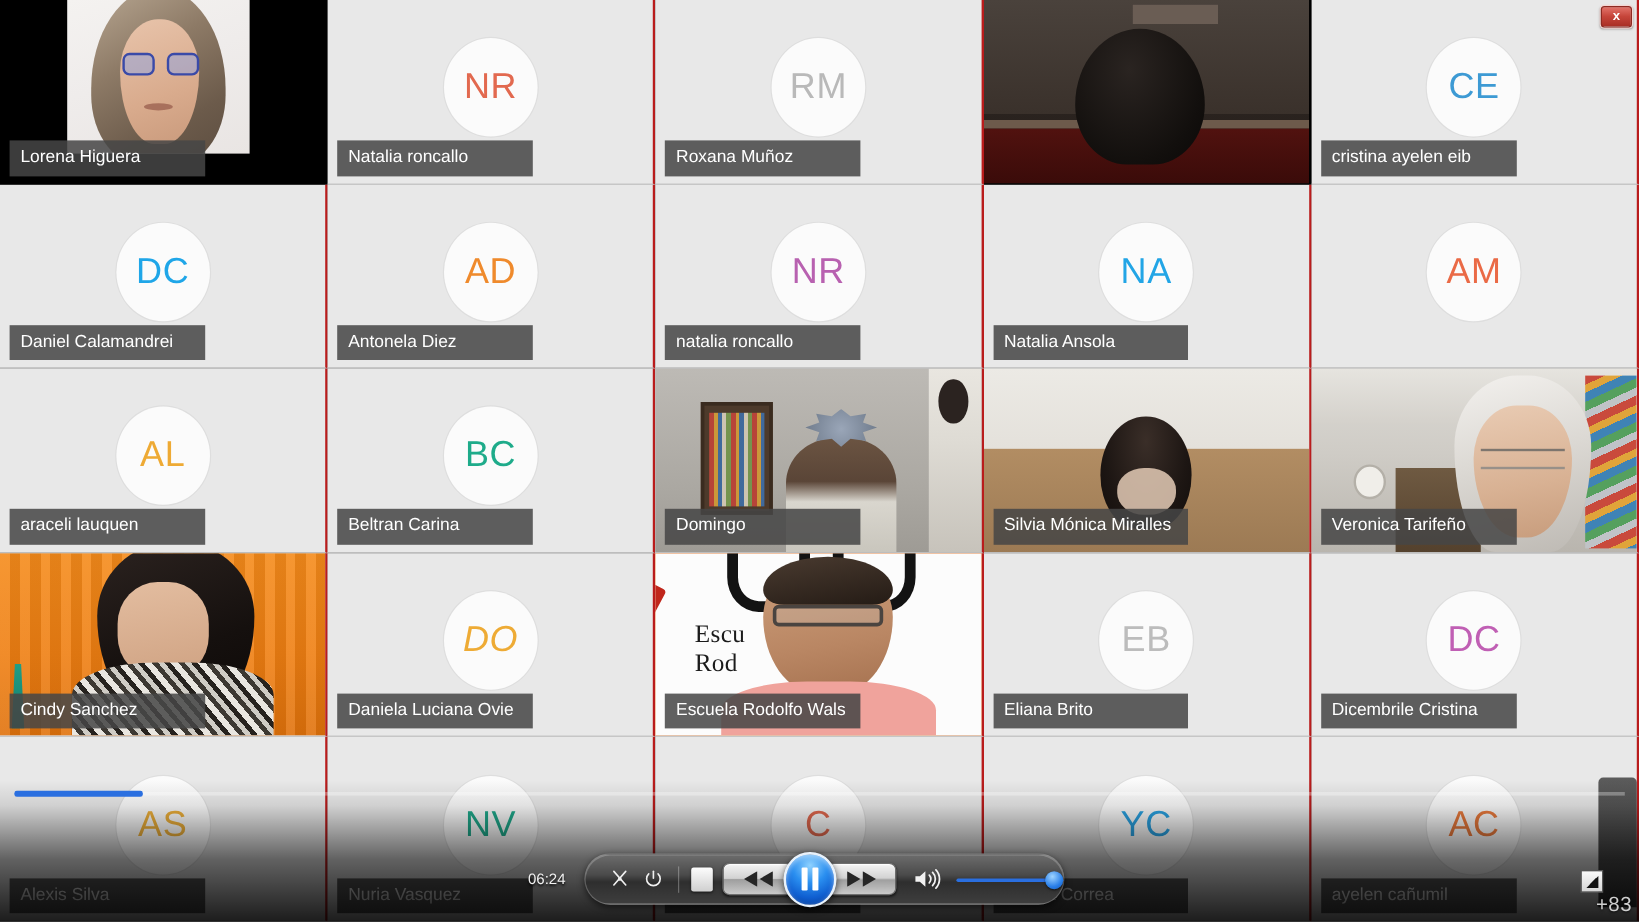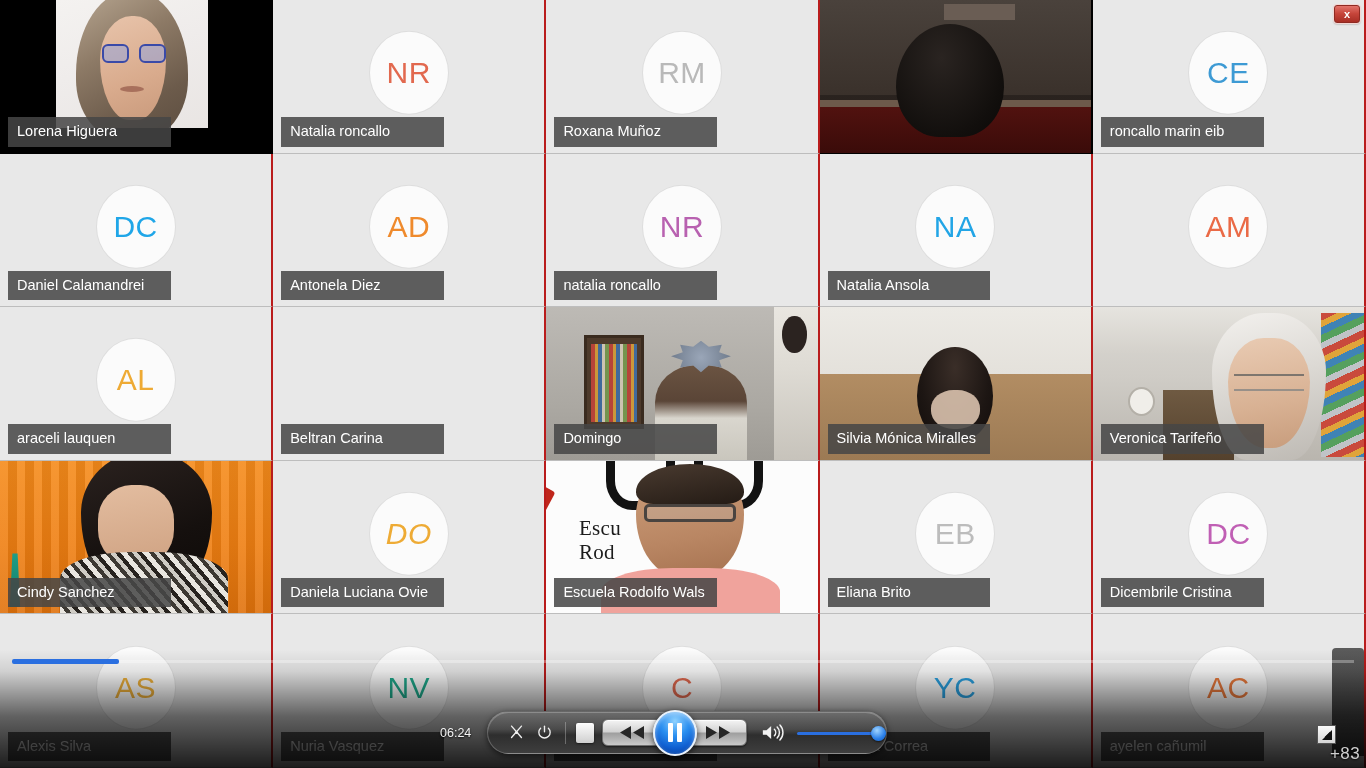--- a/index.html
+++ b/index.html
@@ -435,21 +435,21 @@
         <div class="cam cam-teresa">
           <div class="wall"></div>
           <div class="board"></div>
           <div class="red"></div>
           <div class="rail"></div>
           <div class="head"></div>
         </div>
       </div>
       <div class="tile">
         <div class="avatar" style="color: rgb(61, 154, 212);">CE</div>
-        <div class="nameplate">roncallo marin eib</div>
+        <div class="nameplate">cristina ayelen eib</div>
       </div>
       <div class="tile">
         <div class="avatar" style="color: rgb(31, 166, 232);">DC</div>
         <div class="nameplate">Daniel Calamandrei</div>
       </div>
       <div class="tile">
         <div class="avatar" style="color: rgb(239, 138, 44);">AD</div>
         <div class="nameplate">Antonela Diez</div>
       </div>
       <div class="tile">
@@ -461,20 +461,21 @@
         <div class="nameplate">Natalia Ansola</div>
       </div>
       <div class="tile">
         <div class="avatar" style="color: rgb(234, 106, 70);">AM</div>
       </div>
       <div class="tile">
         <div class="avatar" style="color: rgb(238, 170, 52);">AL</div>
         <div class="nameplate">araceli lauquen</div>
       </div>
       <div class="tile">
+        <div class="avatar" style="color: rgb(30, 171, 138);">BC</div>
         <div class="nameplate">Beltran Carina</div>
       </div>
       <div class="tile">
         <div class="cam cam-domingo">
           <div class="shelf"></div>
           <div class="person"></div>
           <div class="crown"></div>
           <div class="side"></div>
           <div class="sidehead"></div>
         </div>

